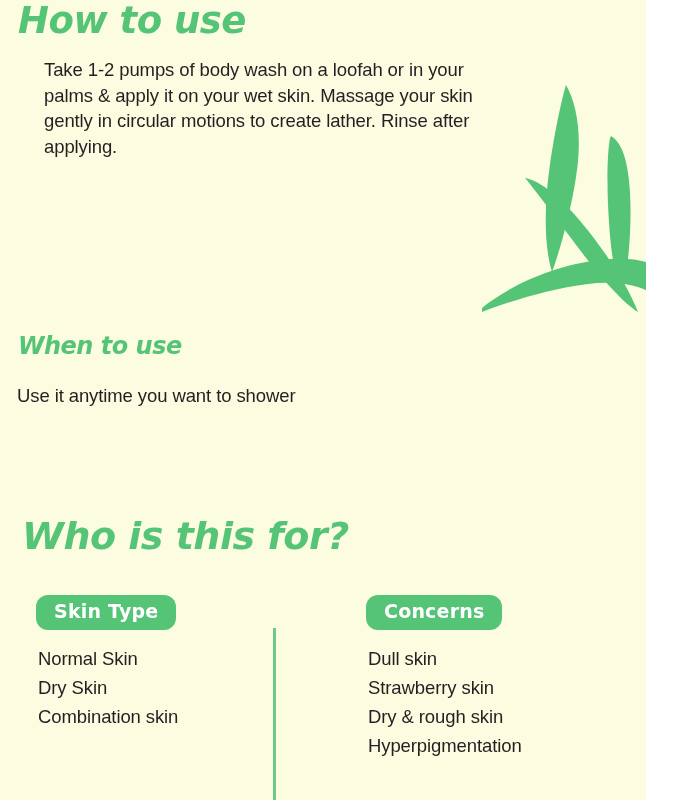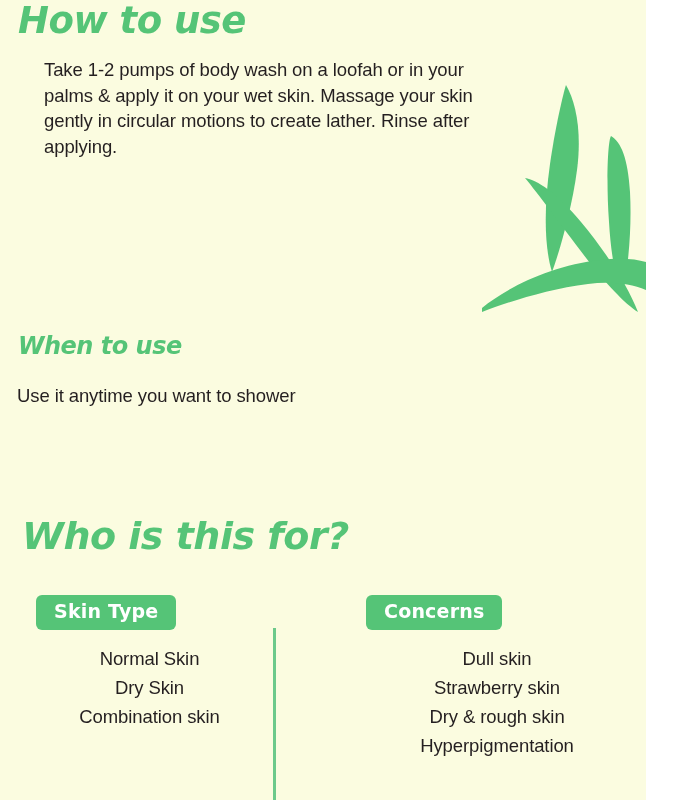--- a/index.html
+++ b/index.html
@@ -124,28 +124,27 @@
   }
   .column-badge {
     display: inline-block;
     background: #55c477;
     color: #ffffff;
     font-family: "DejaVu Sans", sans-serif;
     font-weight: bold;
     font-size: 19px;
     letter-spacing: 0.2px;
     padding: 6px 18px 8px 18px;
-    border-radius: 6px;
+    border-radius: 12px;
     line-height: 1.08;
   }
   .column-list {
     list-style: none;
     margin: 14px 0 0 2px;
     padding: 0;
-    text-align: center;
   }
   .column-list li {
     color: #241f20;
     font-family: "Liberation Sans", sans-serif;
     font-size: 18.5px;
     line-height: 29px;
     letter-spacing: -0.1px;
     white-space: nowrap;
   }
   #column-divider {

